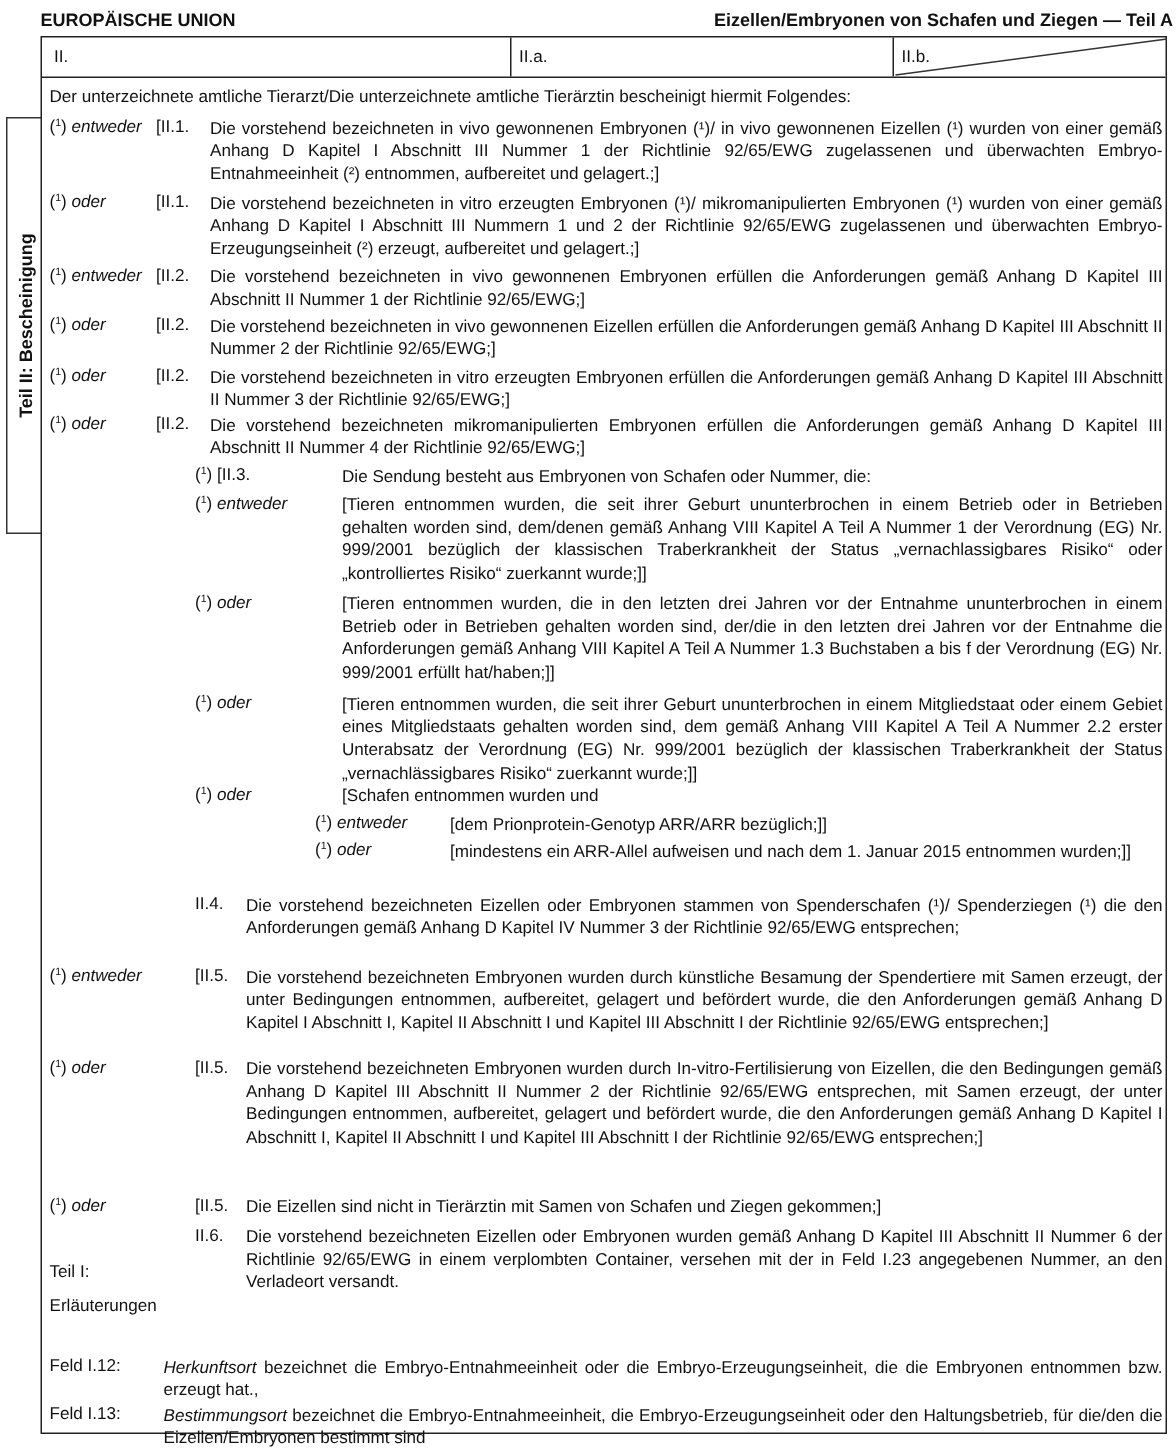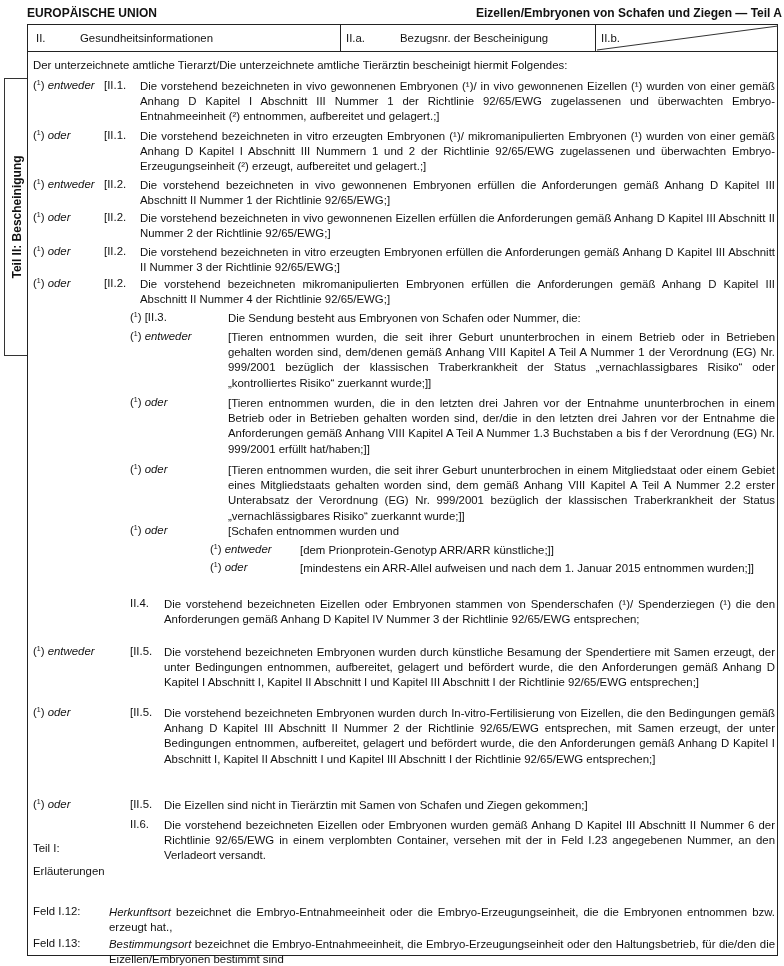--- a/index.html
+++ b/index.html
@@ -29,24 +29,22 @@
 <div class="hdr-left">EUROPÄISCHE UNION</div>
 <div class="hdr-right">Eizellen/Embryonen von Schafen und Ziegen — Teil A</div>
 
 <div class="side">
   <span>Teil II: Bescheinigung</span>
 </div>
 
 <div class="frame">
   <div class="toprow">
     <div class="cell" style="left:8px">II.</div>
-    <div class="cell" style="left:52px">Gesundheitsinformationen</div>
     <div class="vline" style="left:312px"></div>
     <div class="cell" style="left:318px">II.a.</div>
-    <div class="cell" style="left:372px">Bezugsnr. der Bescheinigung</div>
     <div class="vline" style="left:567px"></div>
     <div class="cell" style="left:573px">II.b.</div>
     <svg style="position:absolute;left:567px;top:0" width="184" height="27">
       <line x1="2" y1="25" x2="183" y2="1" stroke="#333" stroke-width="1"></line>
     </svg>
   </div>
 </div>
 
 <div id="content">
     <div class="lab" style="left:33px;top:59px">Der unterzeichnete amtliche Tierarzt/Die unterzeichnete amtliche Tierärztin bescheinigt hiermit Folgendes:</div>
@@ -72,21 +70,21 @@
     <div class="txt row" style="left:228px;top:311px;width:547px">Die Sendung besteht aus Embryonen von Schafen oder Nummer, die:</div>
     <div class="lab" style="left:130px;top:330px">(<sup>1</sup>) <i>entweder</i></div>
     <div class="txt row" style="left:228px;top:330px;width:547px">[Tieren entnommen wurden, die seit ihrer Geburt ununterbrochen in einem Betrieb oder in Betrieben gehalten worden sind, dem/denen gemäß Anhang VIII Kapitel A Teil A Nummer 1 der Verordnung (EG) Nr. 999/2001 bezüglich der klassischen Traberkrankheit der Status „vernachlassigbares Risiko“ oder „kontrolliertes Risiko“ zuerkannt wurde;]]</div>
     <div class="lab" style="left:130px;top:396px">(<sup>1</sup>) <i>oder</i></div>
     <div class="txt row" style="left:228px;top:396px;width:547px">[Tieren entnommen wurden, die in den letzten drei Jahren vor der Entnahme ununterbrochen in einem Betrieb oder in Betrieben gehalten worden sind, der/die in den letzten drei Jahren vor der Entnahme die Anforderungen gemäß Anhang VIII Kapitel A Teil A Nummer 1.3 Buchstaben a bis f der Verordnung (EG) Nr. 999/2001 erfüllt hat/haben;]]</div>
     <div class="lab" style="left:130px;top:463px">(<sup>1</sup>) <i>oder</i></div>
     <div class="txt row" style="left:228px;top:463px;width:547px">[Tieren entnommen wurden, die seit ihrer Geburt ununterbrochen in einem Mitgliedstaat oder einem Gebiet eines Mitgliedstaats gehalten worden sind, dem gemäß Anhang VIII Kapitel A Teil A Nummer 2.2 erster Unterabsatz der Verordnung (EG) Nr. 999/2001 bezüglich der klassischen Traberkrankheit der Status „vernachlässigbares Risiko“ zuerkannt wurde;]]</div>
     <div class="lab" style="left:130px;top:524px">(<sup>1</sup>) <i>oder</i></div>
     <div class="txt row" style="left:228px;top:524px;width:547px">[Schafen entnommen wurden und</div>
     <div class="lab" style="left:210px;top:543px">(<sup>1</sup>) <i>entweder</i></div>
-    <div class="txt row" style="left:300px;top:543px;width:475px">[dem Prionprotein-Genotyp ARR/ARR künstliche;]]</div>
+    <div class="txt row" style="left:300px;top:543px;width:475px">[dem Prionprotein-Genotyp ARR/ARR bezüglich;]]</div>
     <div class="lab" style="left:210px;top:561px">(<sup>1</sup>) <i>oder</i></div>
     <div class="txt row" style="left:300px;top:561px;width:475px">[mindestens ein ARR-Allel aufweisen und nach dem 1. Januar 2015 entnommen wurden;]]</div>
     <div class="lab" style="left:130px;top:597px">II.4.</div>
     <div class="txt row" style="left:164px;top:597px;width:611px">Die vorstehend bezeichneten Eizellen oder Embryonen stammen von Spenderschafen (¹)/ Spenderziegen (¹) die den Anforderungen gemäß Anhang D Kapitel IV Nummer 3 der Richtlinie 92/65/EWG entsprechen;</div>
     <div class="lab" style="left:33px;top:645px">(<sup>1</sup>) <i>entweder</i></div>
     <div class="lab" style="left:130px;top:645px">[II.5.</div>
     <div class="txt row" style="left:164px;top:645px;width:611px">Die vorstehend bezeichneten Embryonen wurden durch künstliche Besamung der Spendertiere mit Samen erzeugt, der unter Bedingungen entnommen, aufbereitet, gelagert und befördert wurde, die den Anforderungen gemäß Anhang D Kapitel I Abschnitt I, Kapitel II Abschnitt I und Kapitel III Abschnitt I der Richtlinie 92/65/EWG entsprechen;]</div>
     <div class="lab" style="left:33px;top:706px">(<sup>1</sup>) <i>oder</i></div>
     <div class="lab" style="left:130px;top:706px">[II.5.</div>
     <div class="txt row" style="left:164px;top:706px;width:611px">Die vorstehend bezeichneten Embryonen wurden durch In-vitro-Fertilisierung von Eizellen, die den Bedingungen gemäß Anhang D Kapitel III Abschnitt II Nummer 2 der Richtlinie 92/65/EWG entsprechen, mit Samen erzeugt, der unter Bedingungen entnommen, aufbereitet, gelagert und befördert wurde, die den Anforderungen gemäß Anhang D Kapitel I Abschnitt I, Kapitel II Abschnitt I und Kapitel III Abschnitt I der Richtlinie 92/65/EWG entsprechen;]</div>

